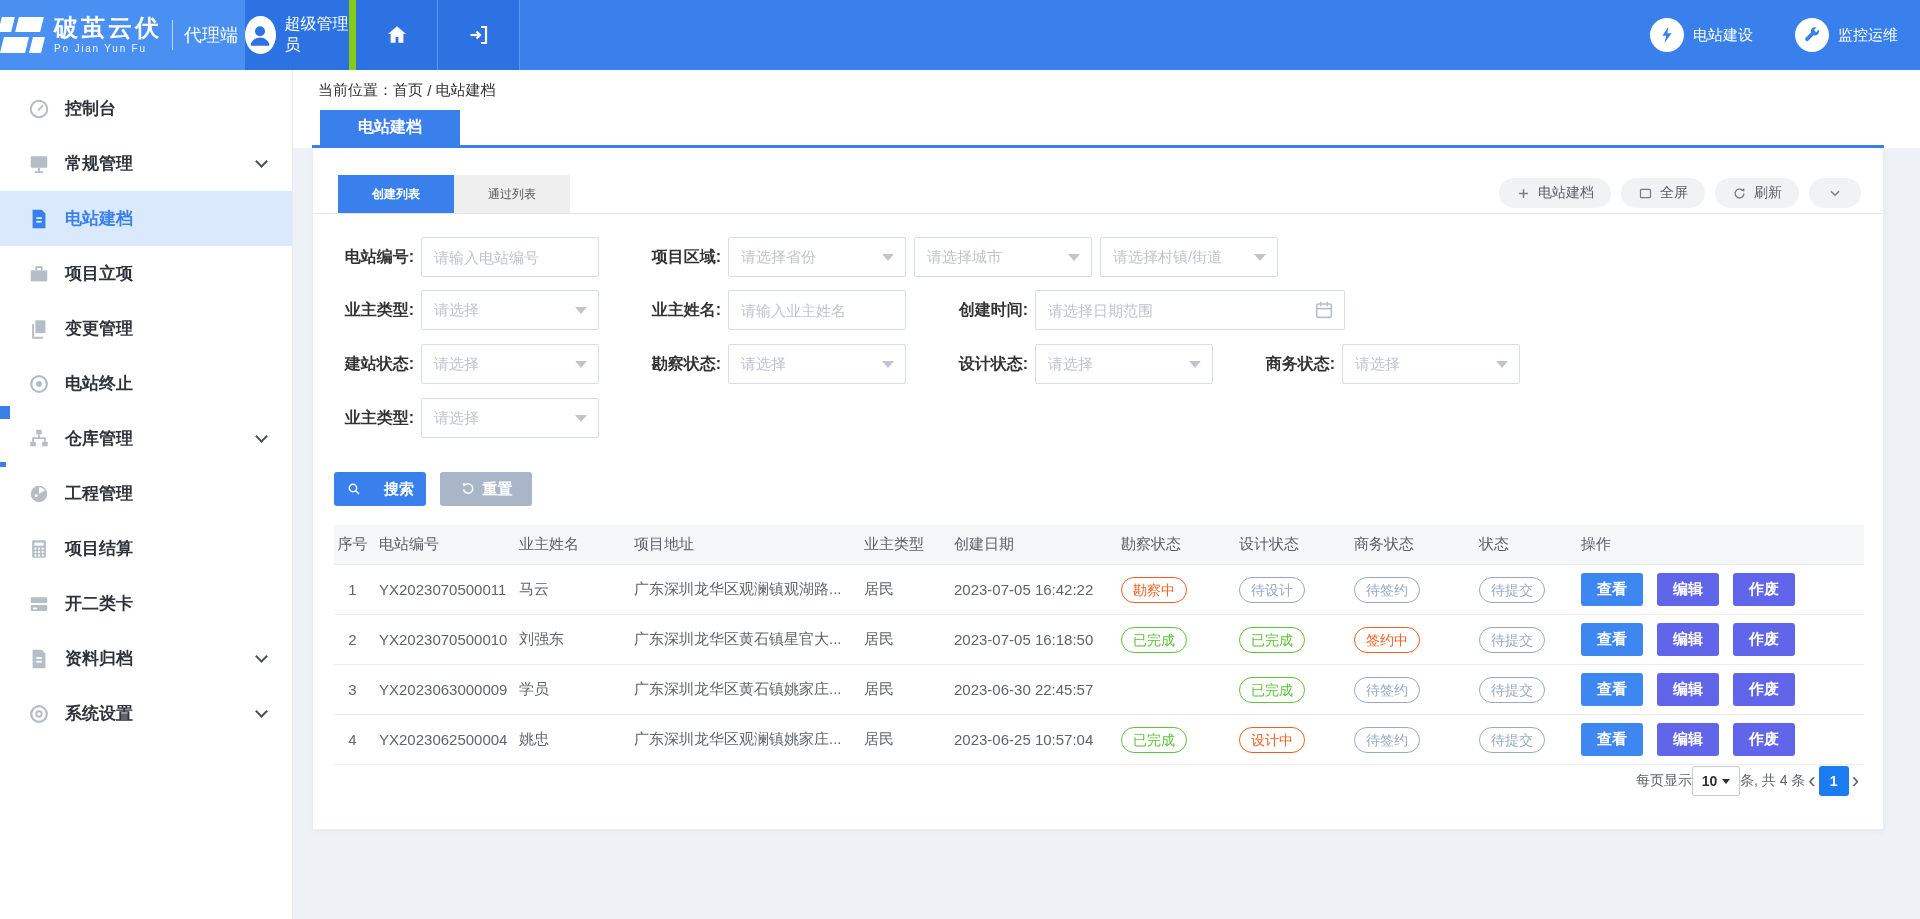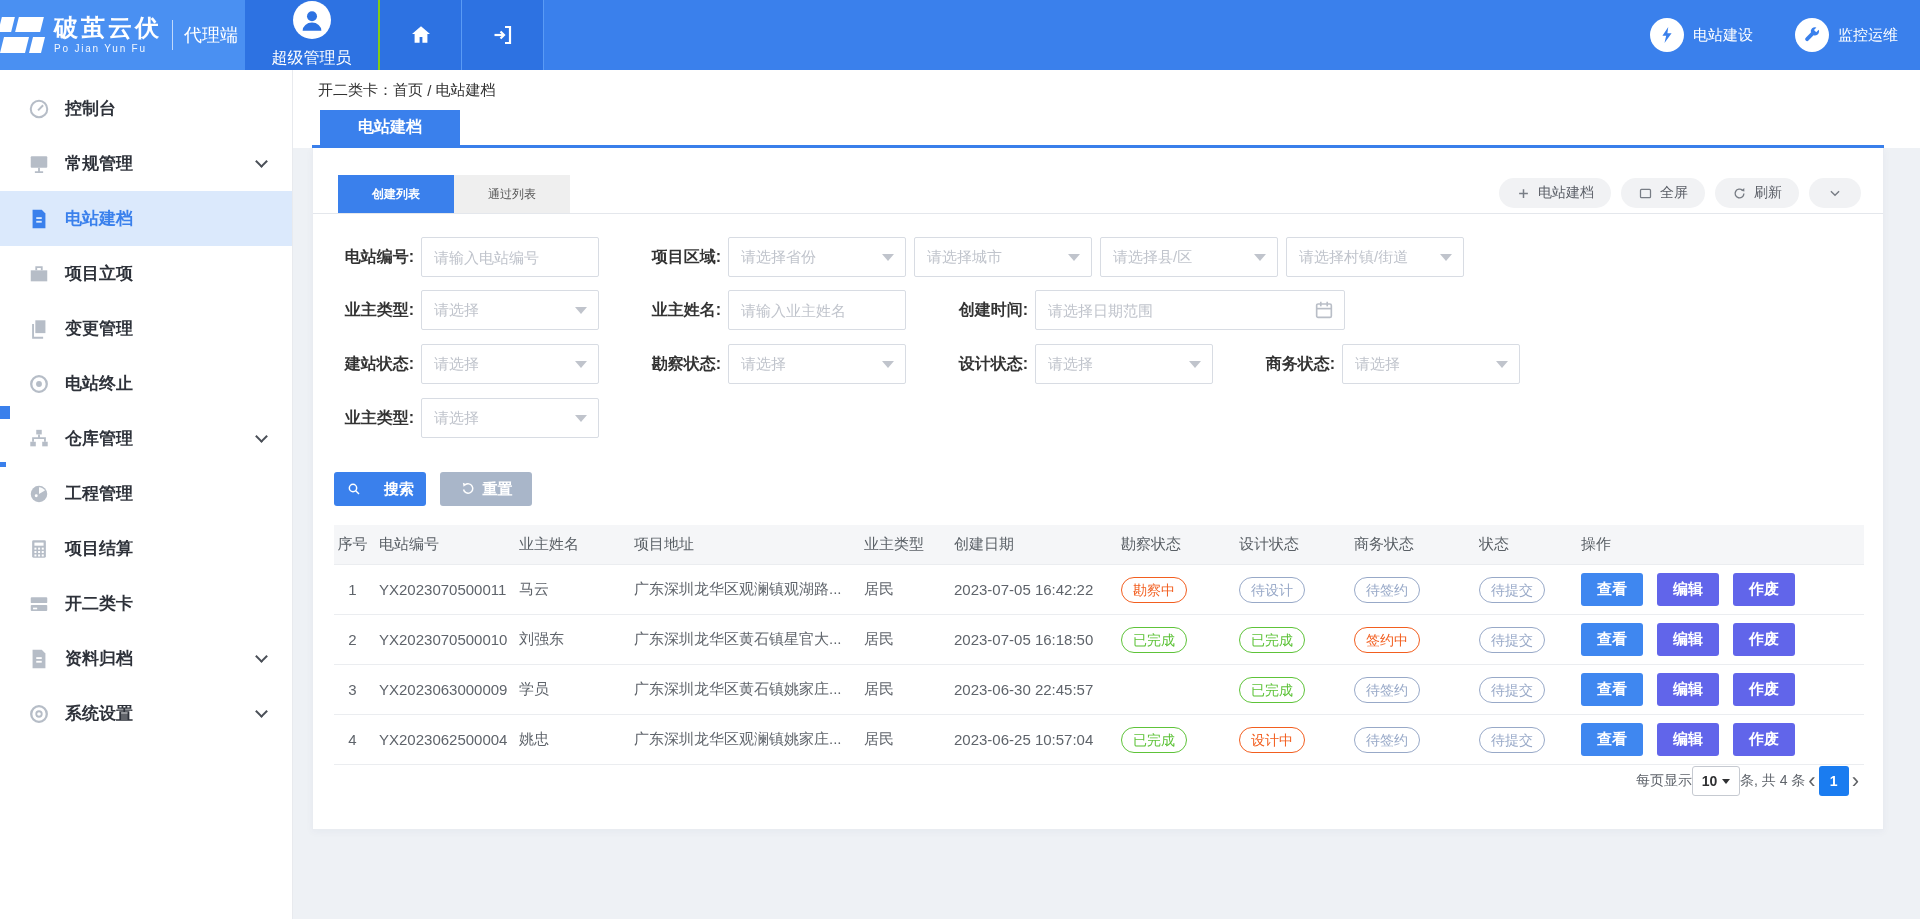--- a/index.html
+++ b/index.html
@@ -12,21 +12,21 @@
   .logo-mark{position:relative;width:44px;height:36px;flex:0 0 auto;}
   .lm{position:absolute;background:#fff;transform:skewX(-14deg);}
   .lm.a{left:0;top:0;width:13px;height:15px;}
   .lm.b{left:17px;top:0;width:25px;height:15px;}
   .lm.c{left:2px;top:20px;width:25px;height:16px;}
   .lm.d{left:31px;top:20px;width:12px;height:16px;}
   .logo-text{margin-left:10px;line-height:1;}
   .logo-title{font-size:24px;font-weight:bold;letter-spacing:3px;}
   .logo-sub{font-size:10px;letter-spacing:1.8px;opacity:.92;margin-top:4px;}
   .portal{margin-left:10px;padding-left:11px;border-left:1px solid rgba(255,255,255,.65);font-size:18px;height:30px;display:flex;align-items:center;}
-  .user-block{width:135px;background:#2d72e2;display:flex;align-items:center;justify-content:center;gap:9px;border-right:2px solid #84cc16;cursor:pointer;flex-direction:column;}
+  .user-block{width:111px;background:#2d72e2;display:flex;align-items:center;justify-content:center;gap:9px;border-right:7px solid #84cc16;cursor:pointer;}
   .avatar{width:38px;height:38px;border-radius:50%;background:#fff;display:flex;align-items:center;justify-content:center;overflow:hidden;}
   .user-name{font-size:16px;}
   .home-block,.logout-block{width:82px;background:#2d72e2;display:flex;align-items:center;justify-content:center;border-right:1px solid #5a9bf5;cursor:pointer;}
   .header-spacer{flex:1;}
   .quick-nav{display:flex;align-items:center;gap:42px;padding-right:22px;}
   .quick-item{display:flex;align-items:center;gap:9px;font-size:15px;cursor:pointer;}
   .quick-icon{width:34px;height:34px;border-radius:50%;background:#fff;display:flex;align-items:center;justify-content:center;}
 
   
   .sidebar{position:absolute;top:70px;left:0;width:293px;height:849px;background:#fff;border-right:1px solid #e8eaee;padding-top:11px;}
@@ -300,21 +300,21 @@
     <span class="side-label">系统设置</span>
     <span class="side-chevron"></span>
   </div>
   <div class="side-tick1"></div>
   <div class="side-tick2"></div>
 </div>
 
 <div class="main">
 
   <div class="breadcrumb-bar">
-    <span>开二类卡：</span>
+    <span>当前位置：</span>
     <span class="bc-link">首页</span>
     <span style="white-space:pre;"> / </span>
     <span>电站建档</span>
   </div>
 
   <div class="tab-bar">
     <div class="page-tab">电站建档</div>
     <div class="blue-line"></div>
   </div>
 
@@ -364,24 +364,20 @@
           <div class="region-selects">
             <div class="f-select">
                 <span>请选择省份</span>
                 <span class="caret"></span>
               </div>
             <div class="f-select">
                 <span>请选择城市</span>
                 <span class="caret"></span>
               </div>
             <div class="f-select">
-                <span>请选择县/区</span>
-                <span class="caret"></span>
-              </div>
-            <div class="f-select">
                 <span>请选择村镇/街道</span>
                 <span class="caret"></span>
               </div>
           </div>
         </div>
       </div>
 
       <div class="f-row r2">
         <div class="f-group">
           <span class="f-label">业主类型:</span>

